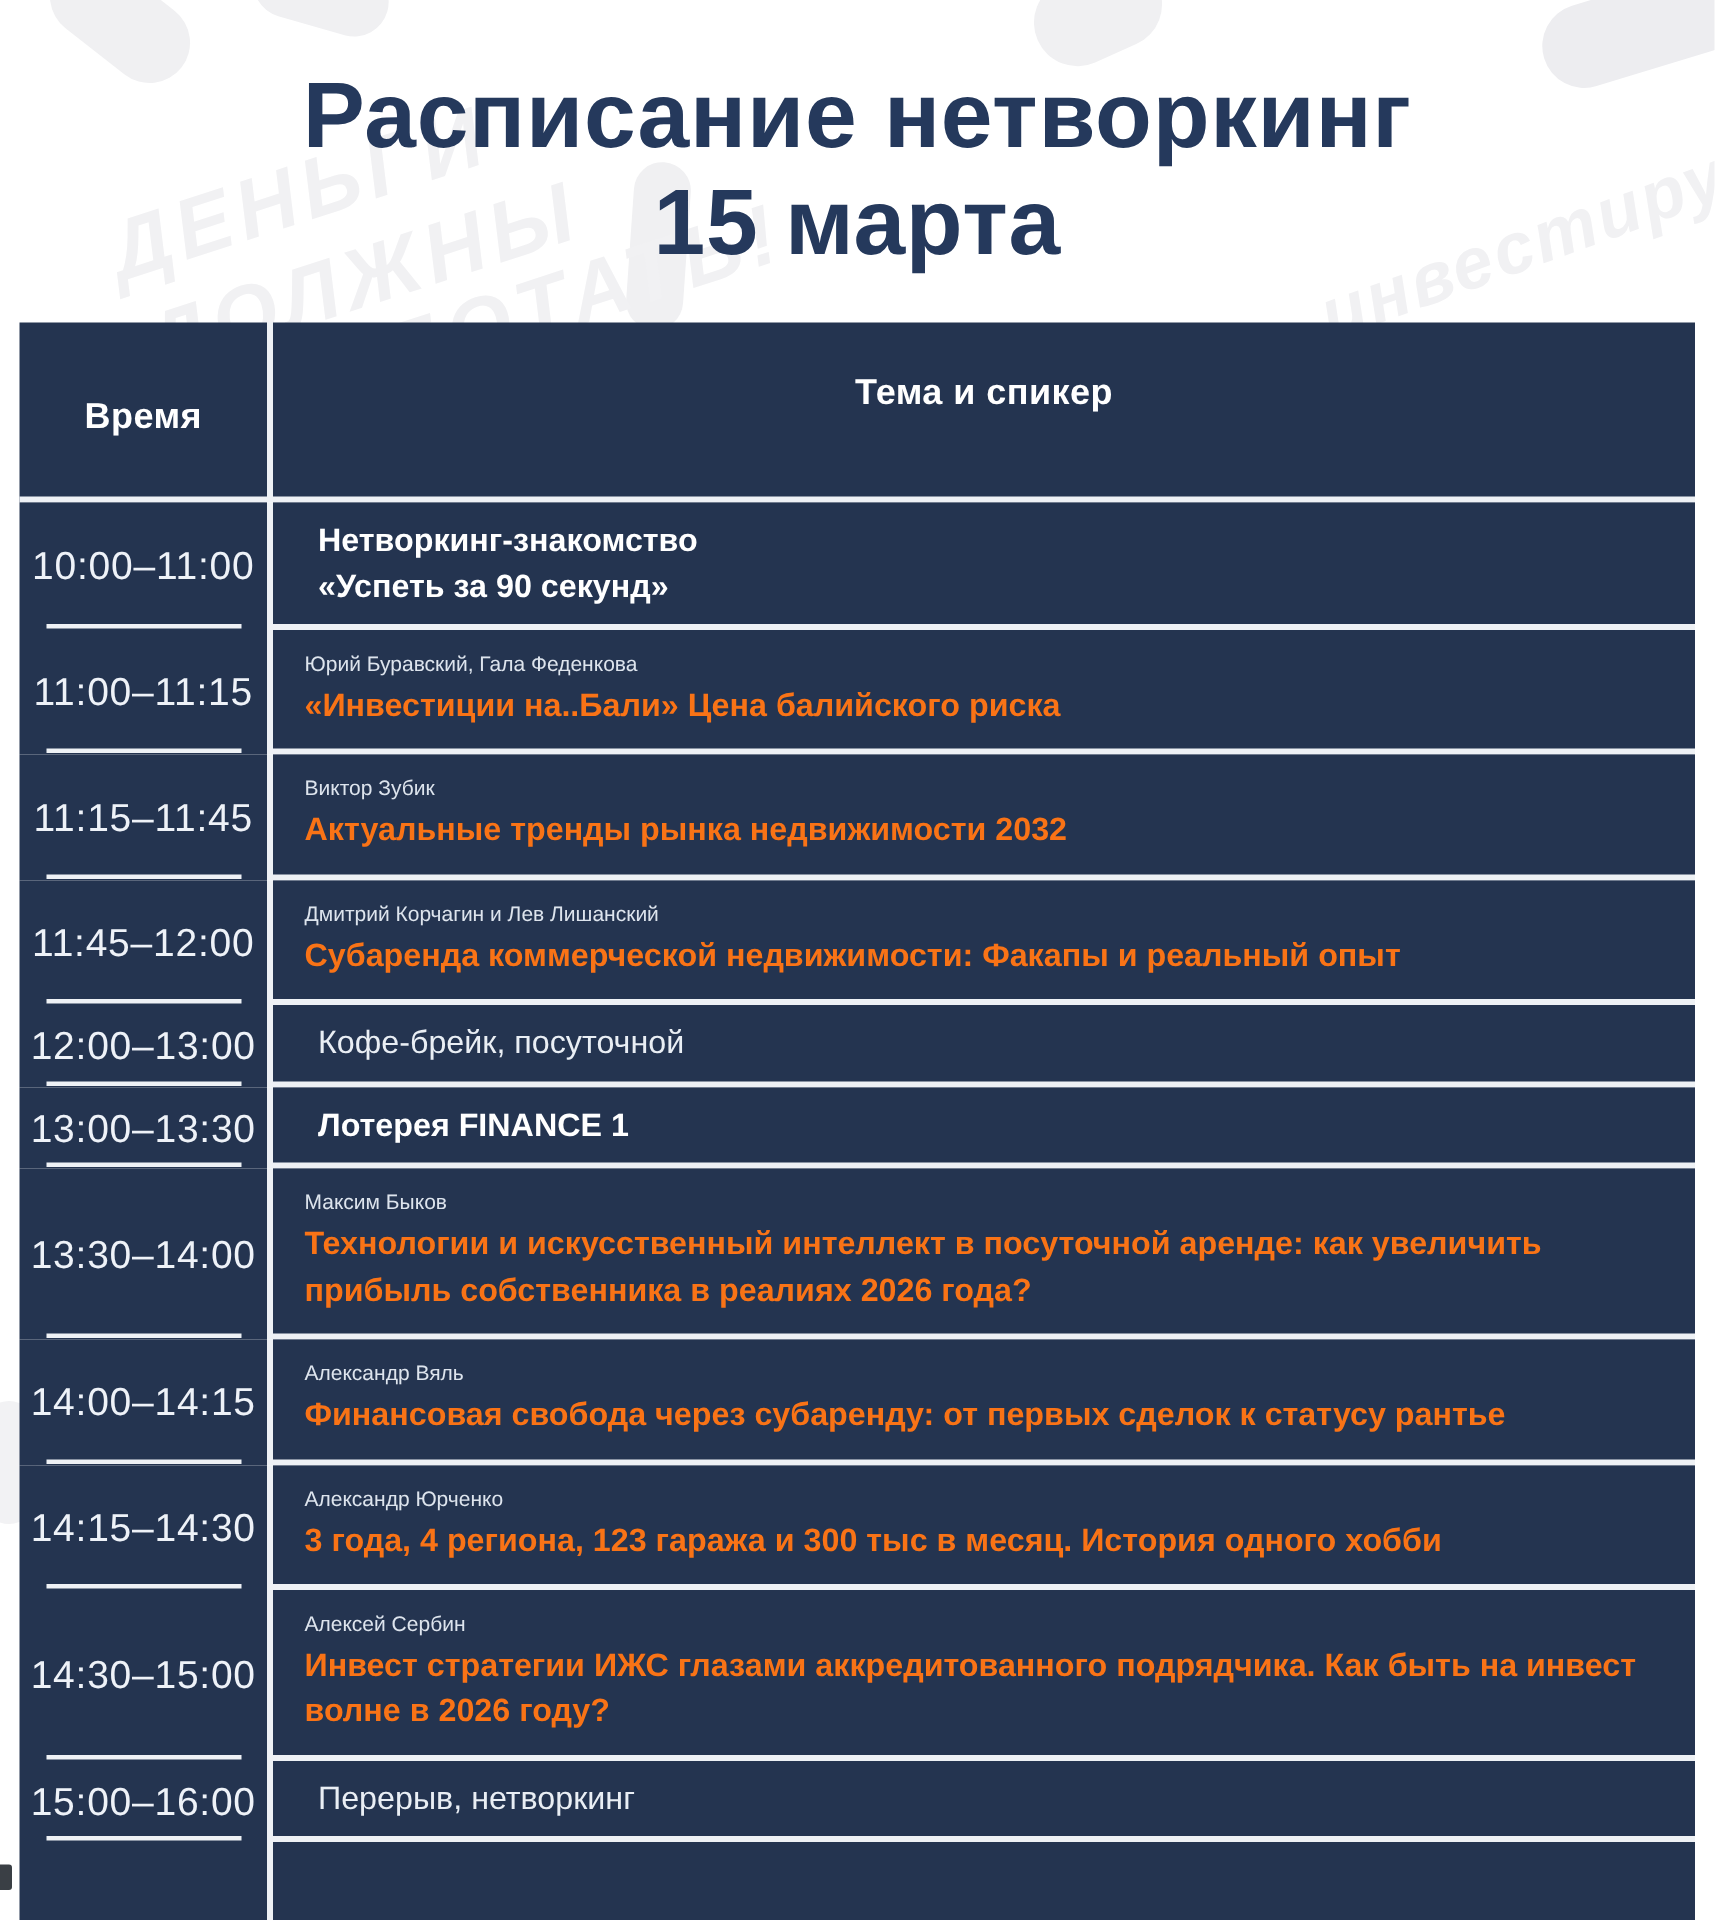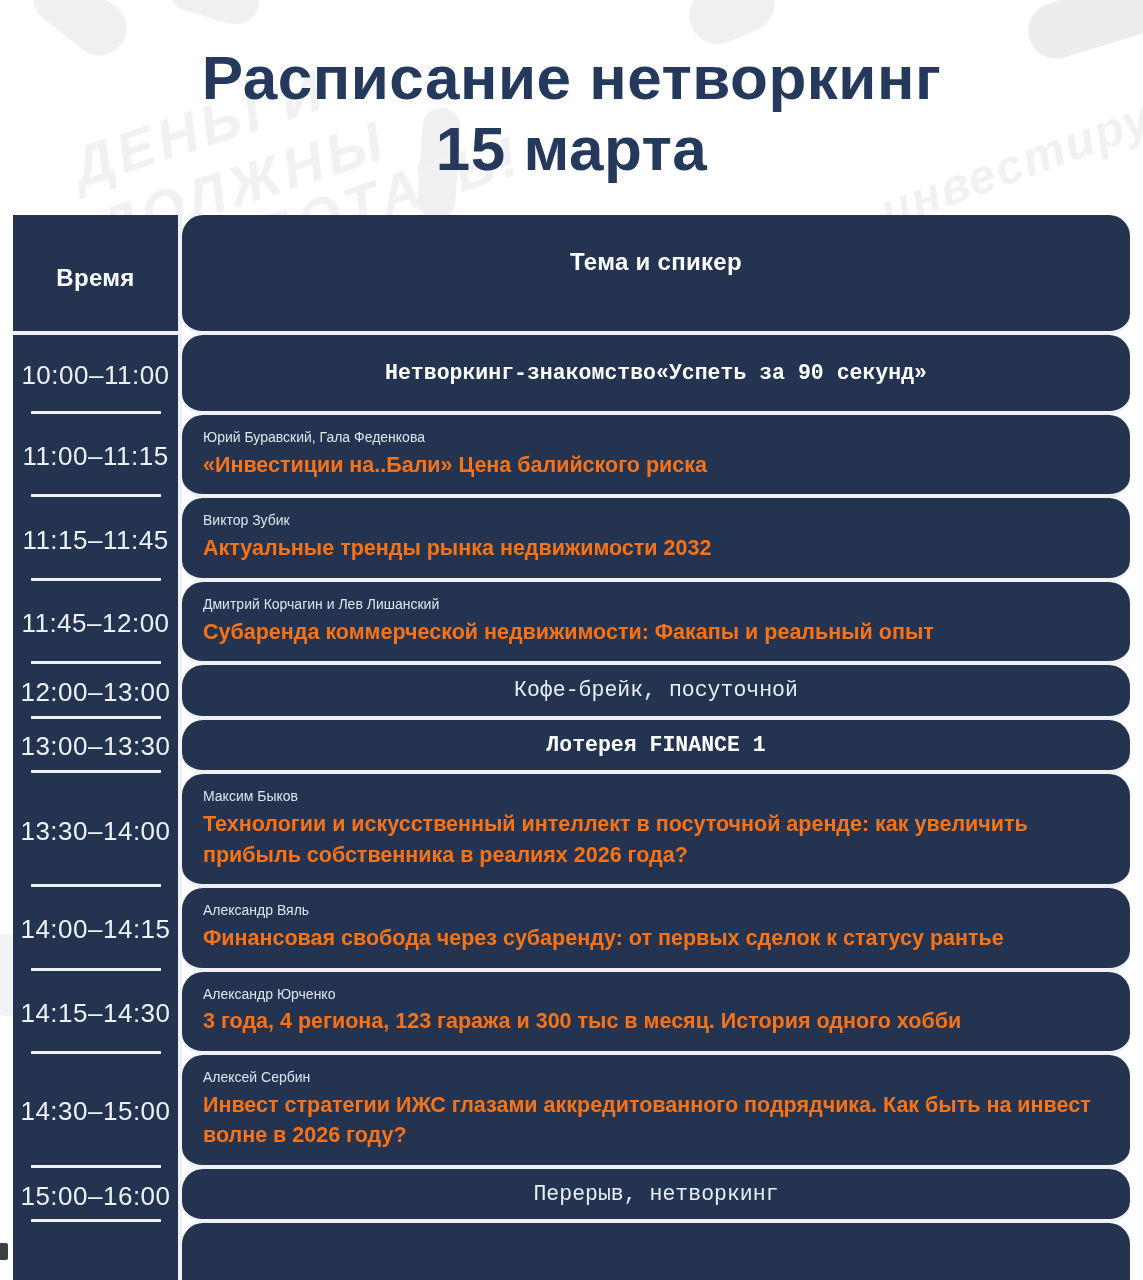--- a/index.html
+++ b/index.html
@@ -45,38 +45,37 @@
   .time-cell{
     flex:0 0 165px;background:var(--navy);
     display:flex;align-items:center;justify-content:center;
     position:relative;
   }
   .row:not(.last):not(.header-row) .time-cell::after{
     content:"";position:absolute;bottom:1px;left:50%;transform:translateX(-50%);
     width:130px;height:3px;background:var(--sep);
   }
   .vgap{flex:0 0 4px;background:var(--sep);}
-  .content-cell{flex:1;background:var(--navy);box-sizing:border-box;border-radius:21px;}
+  .content-cell{flex:1;background:var(--navy);box-sizing:border-box;}
   .row:not(.last) .content-cell{border-bottom:4px solid var(--sep);}
   .header-row{height:120px;justify-content:flex-end;}
   .header-row .time-cell{border-bottom:4px solid var(--sep);box-sizing:border-box;padding-top:10px;}
   .header-row .content-cell{display:flex;align-items:center;justify-content:center;padding-bottom:22px;}
   .header-label{font-size:24px;font-weight:700;color:#ffffff;letter-spacing:0.3px;}
   .time-label{font-size:26px;font-weight:400;color:#eef2f8;letter-spacing:0.5px;}
   .session{
     padding:13px 36px 14px 21px;min-height:78px;
     display:flex;flex-direction:column;justify-content:center;
   }
   .speaker{font-size:14px;color:var(--speaker);line-height:1.35;margin-bottom:3px;}
   .topic{font-size:21.5px;font-weight:700;color:#f97316;line-height:1.42;}
   .info{
     padding:10px 30px;min-height:80px;
-    display:flex;flex-direction:row;justify-content:center;align-items:center;
+    display:flex;flex-direction:column;justify-content:center;align-items:flex-start;
     text-align:center;
-    font-family:Liberation Mono, monospace;
   }
   .info.compact{min-height:44px;}
   .info-line{font-size:21.5px;color:#e9eef4;line-height:1.42;}
   .info.bold .info-line{font-weight:700;color:#ffffff;}
 </style>
 </head>
 <body>
 
 <div class="blob blob-1"></div>
 <div class="blob blob-2"></div>

